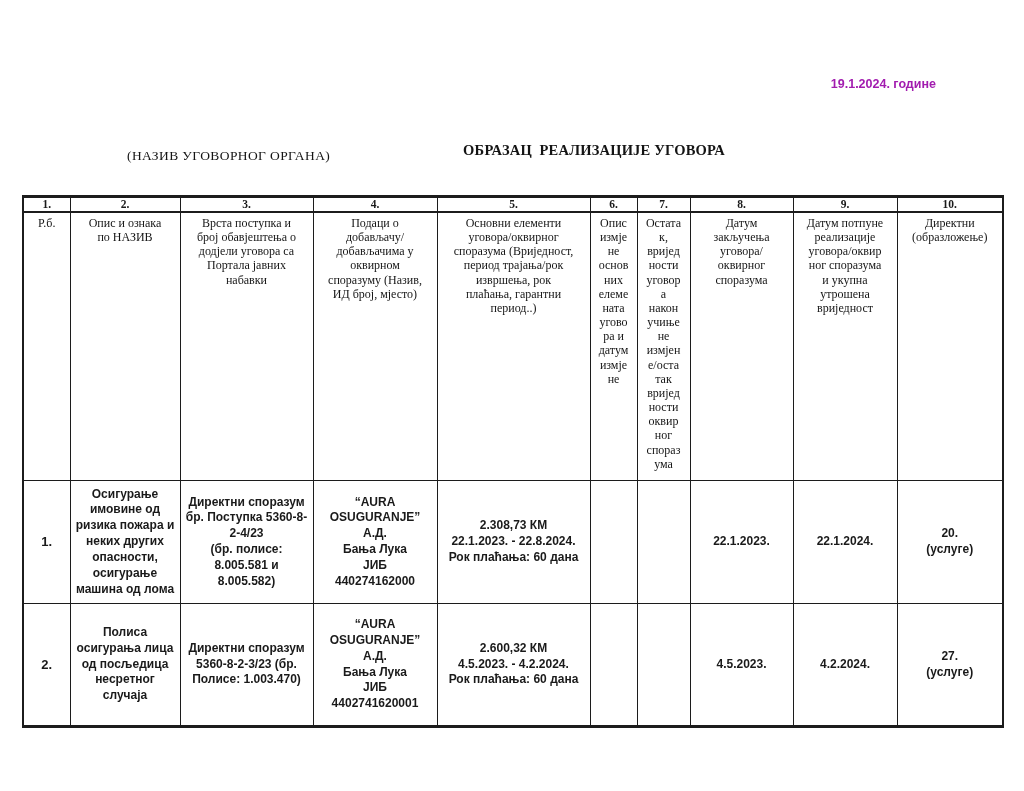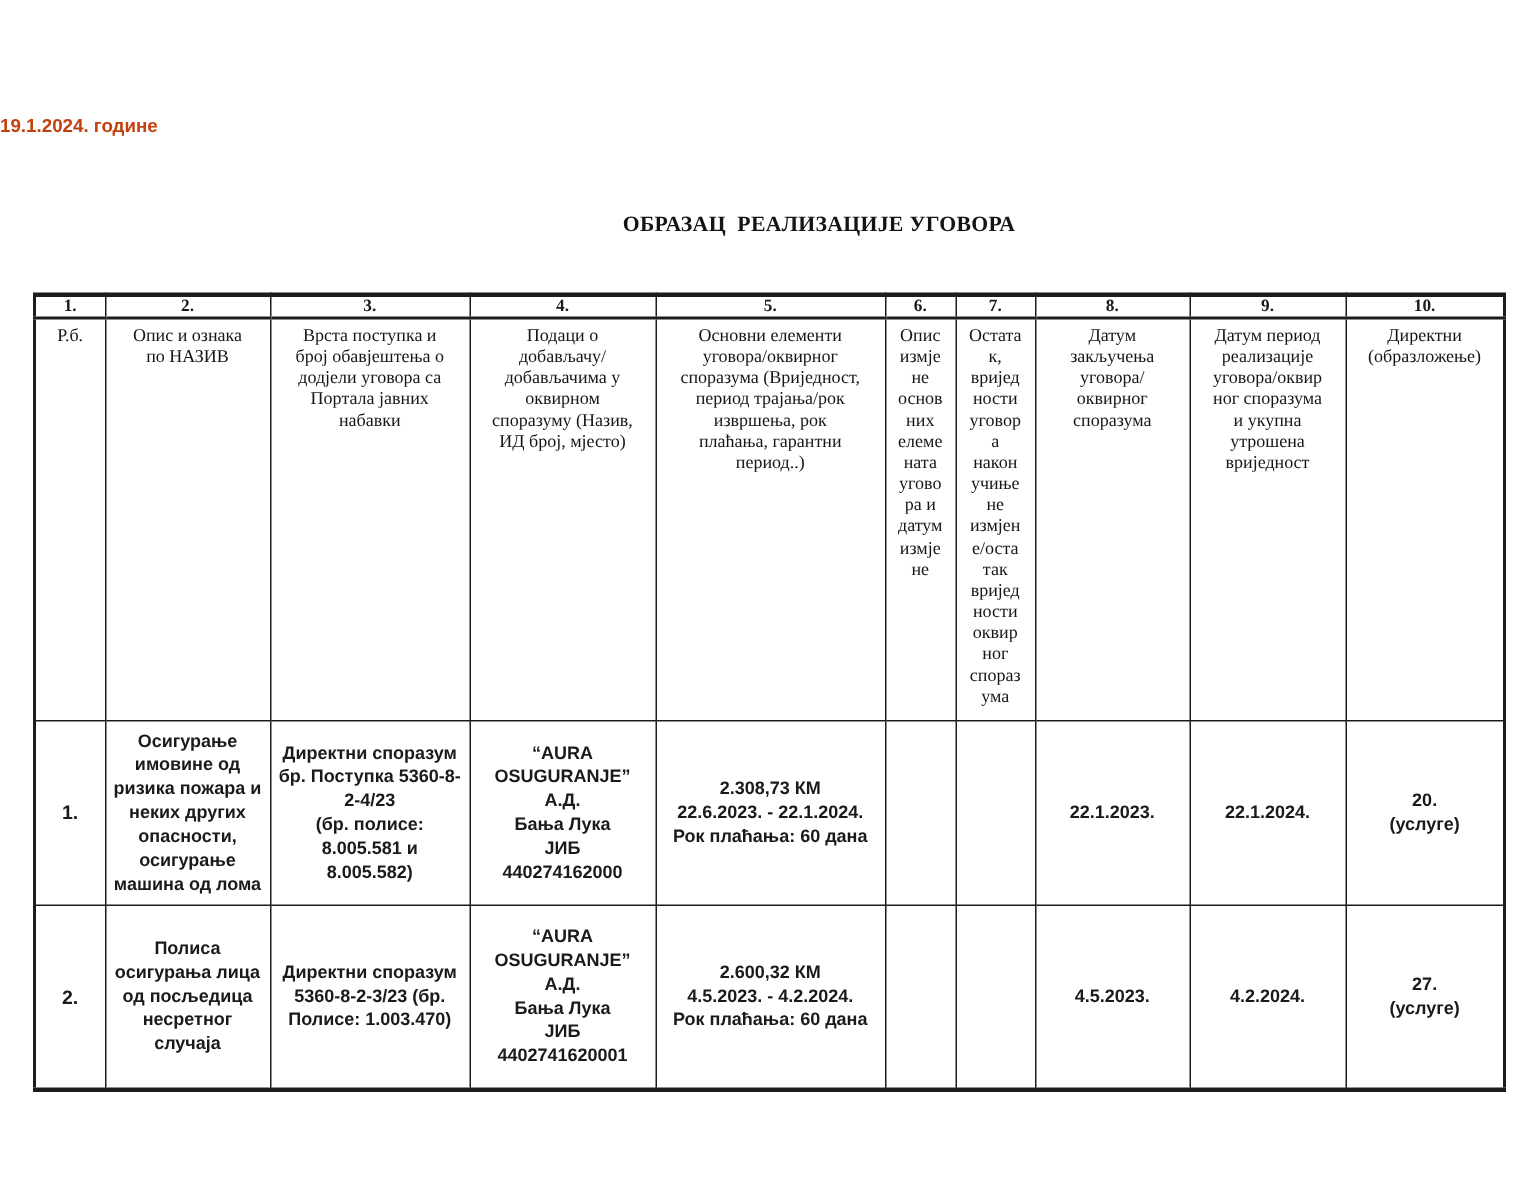--- a/index.html
+++ b/index.html
@@ -6,26 +6,27 @@
   .page{
     position:relative;
     width:1024px;height:791px;
     background:#ffffff;
     font-family:"Liberation Serif",serif;
     color:#1a1a1a;
     overflow:hidden;
   }
   .doc-date{
     position:absolute;top:77px;left:0;width:936px;
+    text-align:right;
     font-family:"Liberation Sans",sans-serif;
-    font-weight:bold;font-size:12.5px;color:#c2410c;
+    font-weight:bold;font-size:12.5px;color:#a21caf;
     white-space:pre;
   }
   .title-block{
-    position:absolute;top:106px;left:546px;
+    position:absolute;top:106px;left:594px;
     transform:translateX(-50%);
     text-align:center;white-space:pre;
   }
   .title-main{
     font-family:"Liberation Serif",serif;
     font-weight:bold;font-size:14.5px;letter-spacing:.2px;color:#141414;
   }
   .title-sub{
     margin-top:2px;
     font-weight:bold;font-size:14px;color:#141414;
@@ -70,20 +71,21 @@
 <body>
 
 <div class="page">
 
   <div class="doc-date">19.1.2024. године</div>
 
   <div class="title-block">
     <div class="title-main">ОБРАЗАЦ  РЕАЛИЗАЦИЈЕ УГОВОРА</div>
   </div>
 
+  <div class="org-label">(НАЗИВ УГОВОРНОГ ОРГАНА)</div>
 
   <table class="contracts">
     <colgroup>
       <col style="width:47px">
         <col style="width:110px">
         <col style="width:133px">
         <col style="width:124px">
         <col style="width:153px">
         <col style="width:47px">
         <col style="width:53px">
@@ -154,21 +156,21 @@
 ности
 оквир
 ног
 спораз
 ума</td>
         <td>Датум
 закључења
 уговора/
 оквирног
 споразума</td>
-        <td>Датум период
+        <td>Датум потпуне
 реализације
 уговора/оквир
 ног споразума
 и укупна
 утрошена
 вриједност</td>
         <td>Директни
 (образложење)</td>
       </tr>
       <tr class="data-row r1">
@@ -185,21 +187,21 @@
 2-4/23
 (бр. полисе:
 8.005.581 и
 8.005.582)</td>
         <td>“AURA
 OSUGURANJE” А.Д.
 Бања Лука
 ЈИБ
 440274162000</td>
         <td>2.308,73 КМ
-22.6.2023. - 22.1.2024.
+22.1.2023. - 22.8.2024.
 Рок плаћања: 60 дана</td>
         <td></td>
         <td></td>
         <td>22.1.2023.</td>
         <td>22.1.2024.</td>
         <td>20.
 (услуге)</td>
       </tr>
       <tr class="data-row r2">
         <td class="rb-cell">2.</td>

